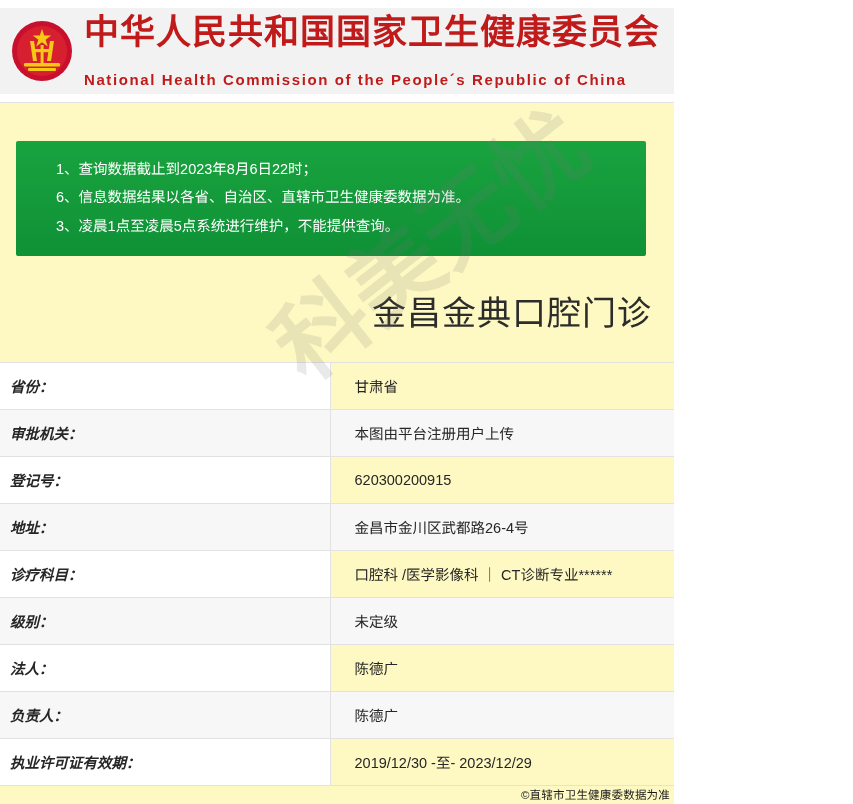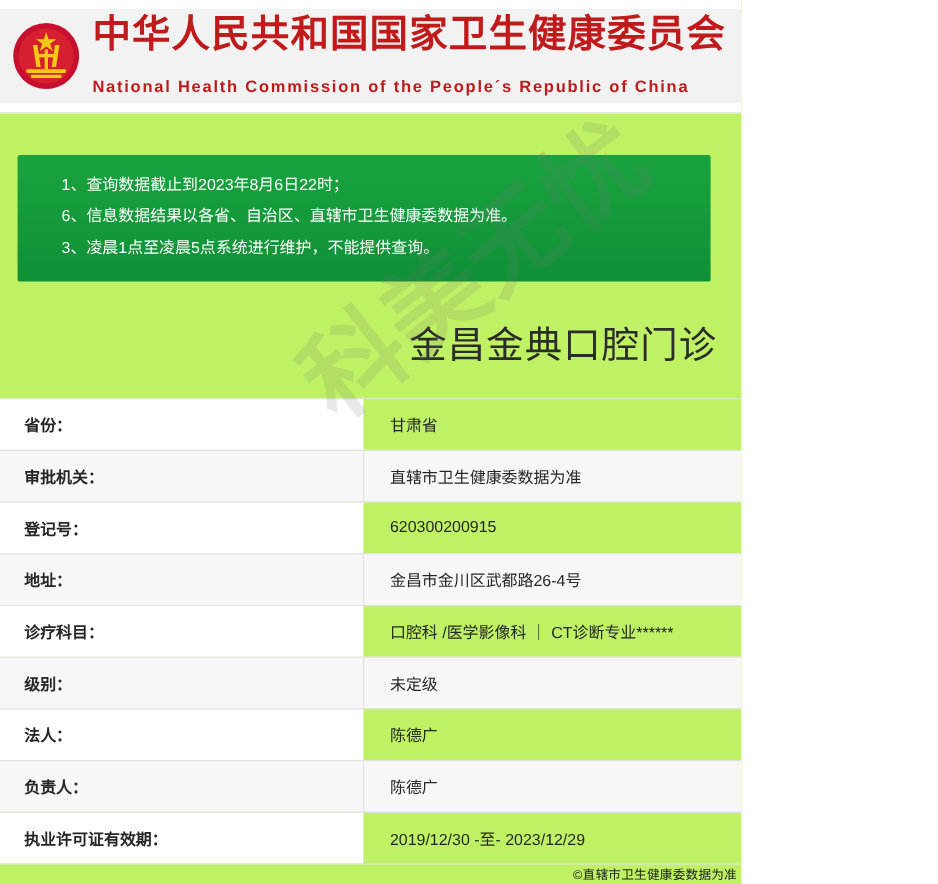--- a/index.html
+++ b/index.html
@@ -7,21 +7,21 @@
     margin: 0;
     padding: 0;
     background: #ffffff;
     font-family: "Liberation Sans", "DejaVu Sans", sans-serif;
   }
   #page {
     position: relative;
     width: 674px;
     height: 804px;
     overflow: hidden;
-    background: #bef264;
+    background: #fef9c3;
   }
 
   
   .header {
     position: relative;
     width: 853px;
     height: 103px;
     background: #ffffff;
     border-bottom: 1px solid #e3e3e3;
     overflow: hidden;
@@ -109,23 +109,24 @@
     border-left: none;
     border-right: none;
     font-size: 14.5px;
     color: #262626;
     vertical-align: middle;
   }
   .info-table th {
     width: 330px;
     text-align: left;
     font-weight: bold;
-    padding-left: 22px;
+    padding-left: 10px;
     border-right: 1px solid #e2e2e2;
     background: #ffffff;
+    font-style: italic;
   }
   .info-table td {
     padding-left: 24px;
     font-weight: normal;
   }
   .info-table tr.alt th, .info-table tr.alt td {
     background: #f7f7f7;
   }
 
   
@@ -194,21 +195,21 @@
   <div class="inst-name-row">金昌金典口腔门诊</div>
 
   <table class="info-table">
     <tbody>
       <tr>
         <th>省份：</th>
         <td>甘肃省</td>
       </tr>
       <tr class="alt">
         <th>审批机关：</th>
-        <td>直辖市卫生健康委数据为准</td>
+        <td>本图由平台注册用户上传</td>
       </tr>
       <tr>
         <th>登记号：</th>
         <td>620300200915</td>
       </tr>
       <tr class="alt">
         <th>地址：</th>
         <td>金昌市金川区武都路26-4号</td>
       </tr>
       <tr>

